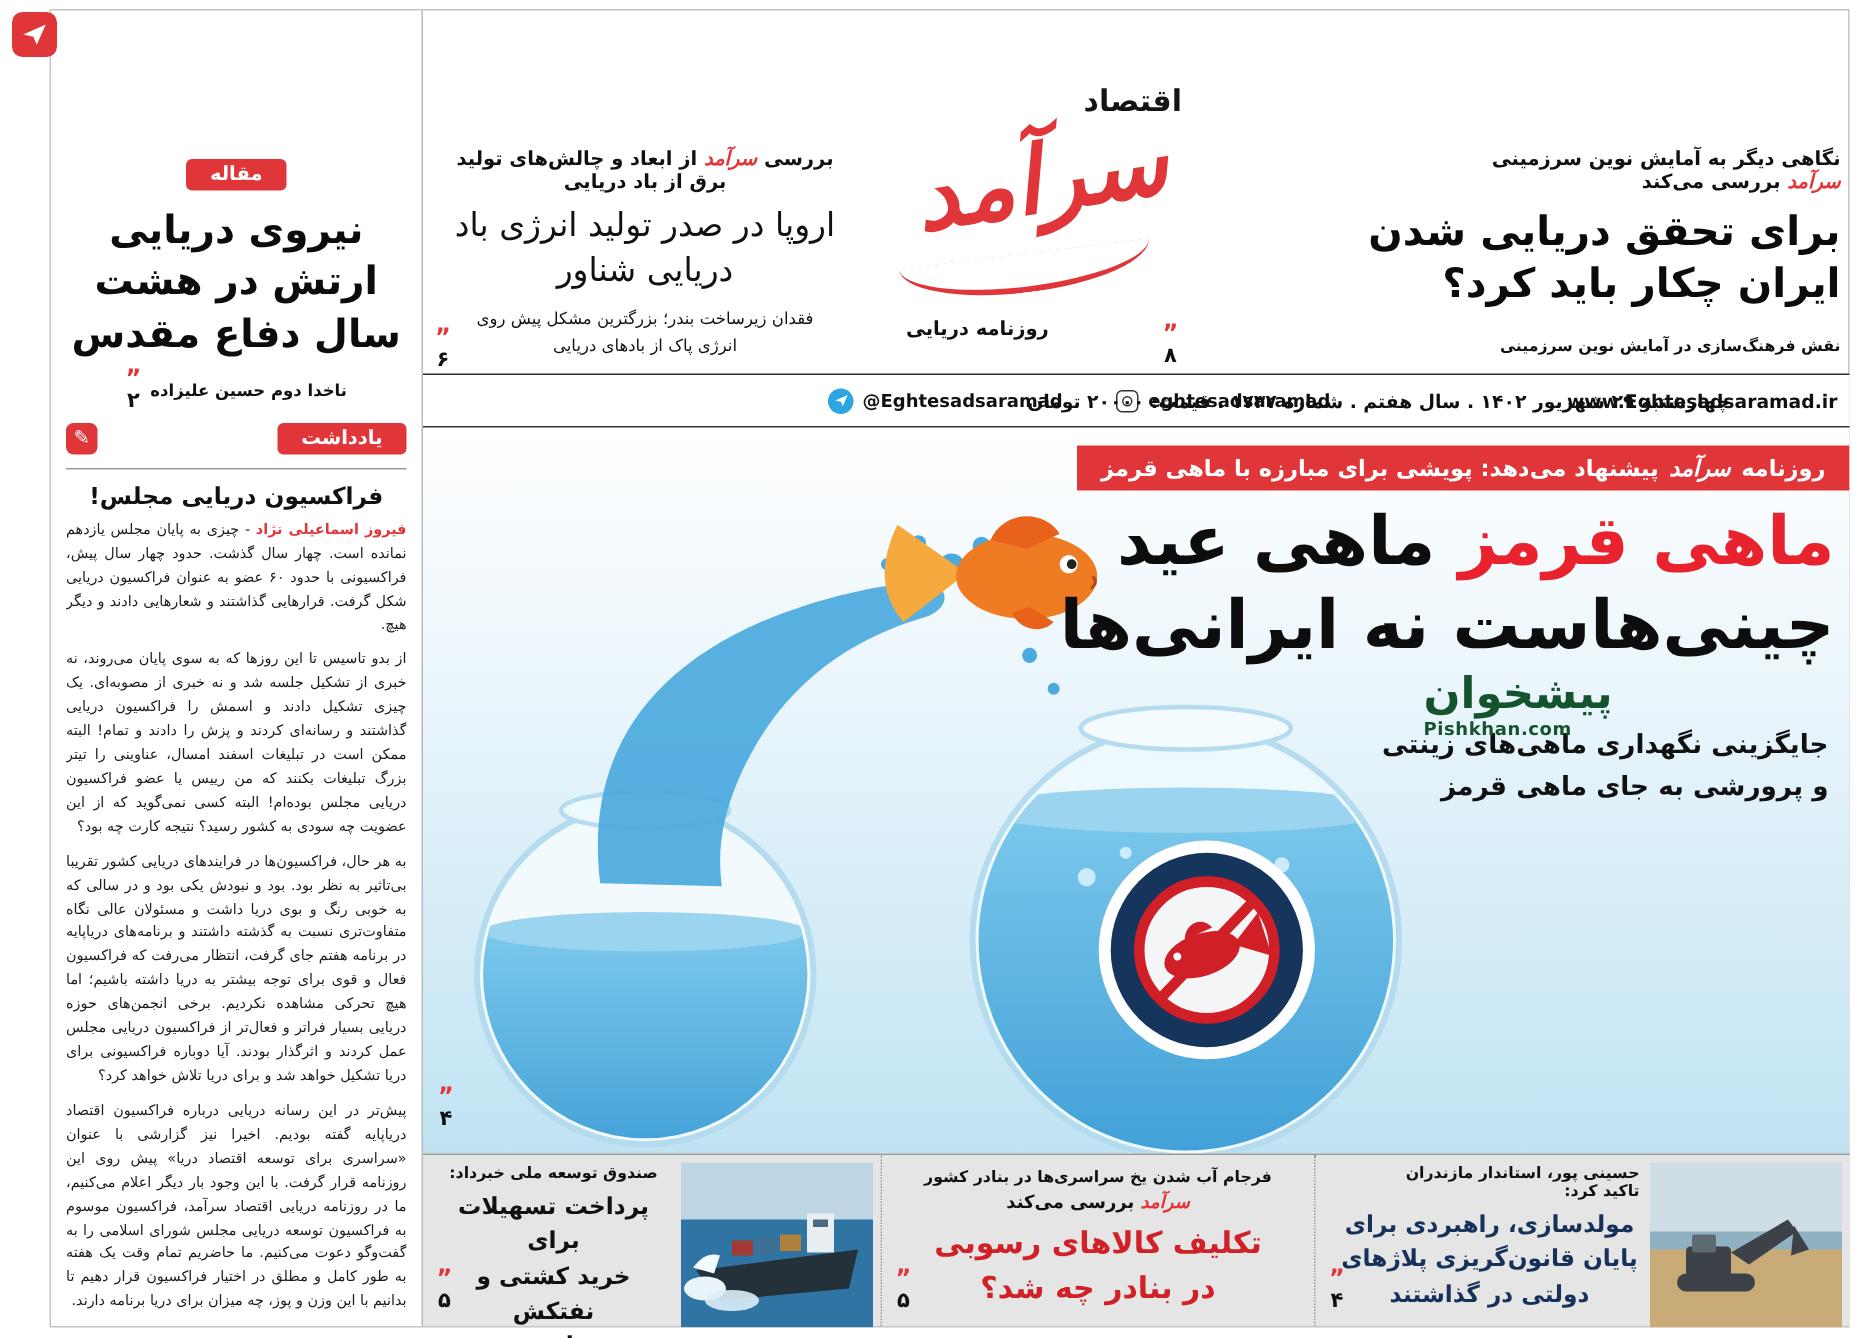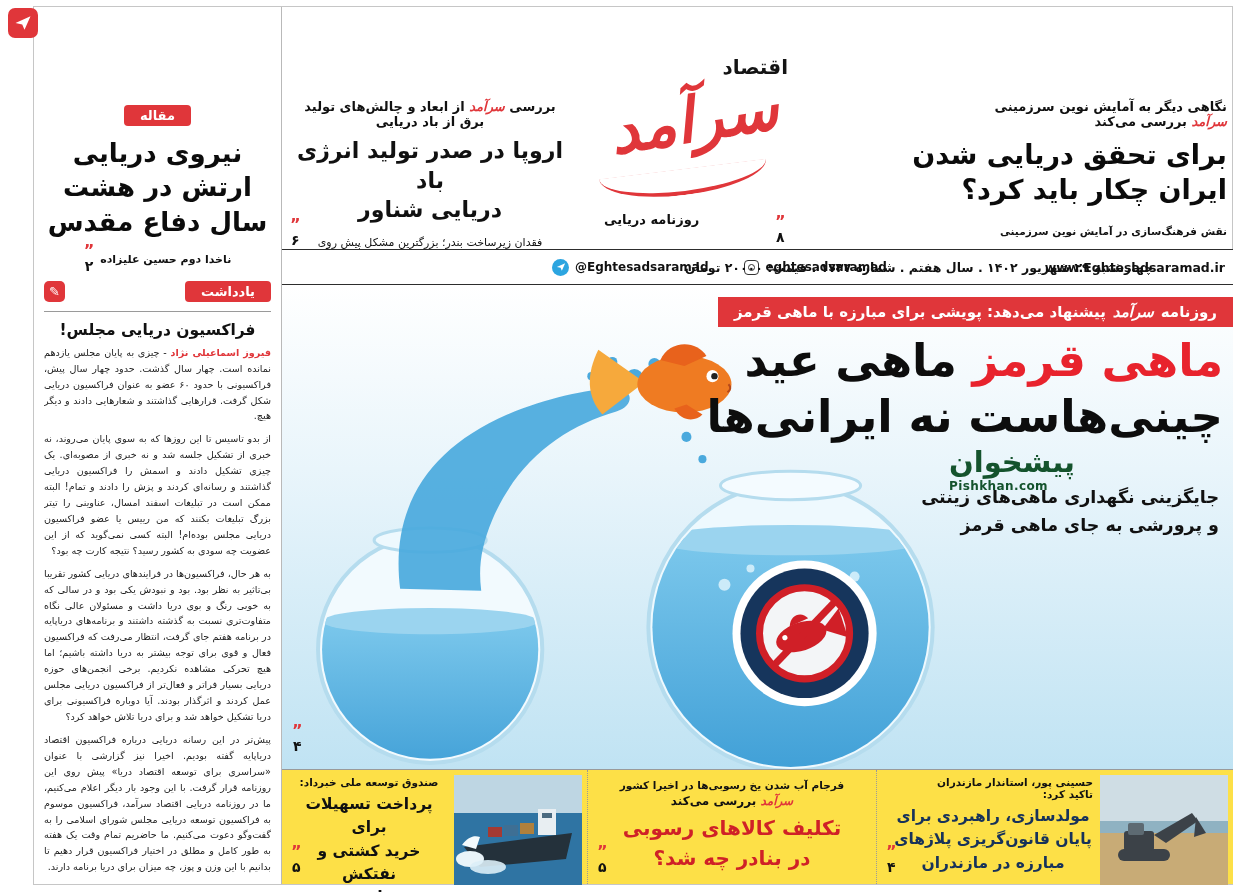--- a/index.html
+++ b/index.html
@@ -31,21 +31,21 @@
            height:545px;overflow:hidden;color:#1c1c1c}
   .sb-body p{margin-bottom:7px}
   .author{color:#e0363a;font-weight:700}
 
   
   .content{position:absolute;left:247px;top:0;width:952px;height:100%;border-left:1px solid #b9b9b9}
 
   
   .mh-left{position:absolute;left:8px;top:92px;width:280px;text-align:center;direction:rtl}
   .mh-kicker{font-size:13px;font-weight:700}
-  .mh-left-headline{font-size:22px;font-weight:700;line-height:1.35;margin-top:7px}
+  .mh-left-headline{font-size:22px;font-weight:400;line-height:1.35;margin-top:7px}
   .mh-left-sub{font-size:11px;font-weight:400;line-height:1.62;margin-top:9px}
   .brand-inline{color:#e0363a;font-style:italic;font-weight:800}
   .on-red{color:#fff}
 
   .mh-logo{position:absolute;left:302px;top:24px;width:220px;height:212px}
   .logo-word{position:absolute;left:0;right:0;top:52px;text-align:center;font-size:62px;font-weight:700;
              color:#e0363a;transform:rotate(-9deg);font-style:italic}
   .logo-prefix{position:absolute;right:16px;top:24px;font-size:20px;font-weight:700;color:#141414}
   .logo-swash{position:absolute;left:16px;bottom:48px;width:168px;height:26px;
               border-bottom:4px solid #e0363a;border-radius:0 0 50% 50%/0 0 100% 100%;transform:rotate(-7deg)}
@@ -85,21 +85,21 @@
                line-height:1.24;font-size:45px;color:#0d0d0d;white-space:nowrap}
   .hl-red{color:#e8232d}
   .ms-sub{position:absolute;right:14px;top:198px;direction:rtl;text-align:right;font-size:17.5px;
           font-weight:700;line-height:1.62}
   .ms-watermark{position:absolute;right:158px;top:160px;color:#14532d;z-index:3}
   .wm-fa{font-size:29px;font-weight:700;direction:rtl}
   .wm-en{font-size:12px;font-weight:700;letter-spacing:.4px}
   .ms-pn{position:absolute;left:10px;bottom:16px}
 
   
-  .bottom{position:absolute;left:0;right:0;top:762px;bottom:0;border-top:1px solid #9a9a9a;display:flex;background:#fde047}
+  .bottom{position:absolute;left:0;right:0;top:762px;bottom:0;border-top:1px solid #9a9a9a;display:flex;background:#e5e5e5}
   .bp{position:relative;height:100%}
   .bp-left{width:305px}
   .bp-mid{width:290px;border-left:1px dotted #9a9a9a;border-right:1px dotted #9a9a9a;text-align:center;padding-top:9px}
   .bp-right{flex:1}
   .bp-photo{position:absolute;right:5px;top:5px;width:128px;height:110px;overflow:hidden;background:#ddd}
   .bp-textcol{position:absolute;right:140px;top:6px;direction:rtl}
   .bp-left .bp-textcol{width:156px;text-align:center}
   .bp-right .bp-textcol{width:200px;text-align:right}
   .bp-kicker{font-size:10.5px;font-weight:700;direction:rtl}
   .bp-headline{font-size:15.5px;font-weight:700;line-height:1.5;margin-top:5px;direction:rtl;text-align:center}
@@ -346,21 +346,21 @@
             <div>توسط صندوق توسعه ملی</div>
           </div>
         </div>
         <span class="pn bp-pn">
           <span class="q">”</span>
           <span class="n">۵</span>
         </span>
       </div>
 
       <div class="bp bp-mid">
-        <div class="bp-kicker nowrap">فرجام آب شدن یخ رسوبی‌ها در اخیرا کشور</div>
+        <div class="bp-kicker nowrap">فرجام آب شدن یخ سراسری‌ها در بنادر کشور</div>
         <div class="bm-kicker2">
           <span class="brand-inline">سرآمد</span>
           <span>بررسی می‌کند</span>
         </div>
         <div class="bm-headline">
           <div>تکلیف کالاهای رسوبی</div>
           <div>در بنادر چه شد؟</div>
         </div>
         <span class="pn bp-pn">
           <span class="q">”</span>
@@ -382,21 +382,21 @@
               <path d="M96,42 L106,58 L94,62 Z"></path>
             </g>
           </svg>
         </div>
         <div class="bp-textcol">
           <div class="bp-kicker">حسینی پور، استاندار مازندران</div>
           <div class="bp-kicker">تاکید کرد:</div>
           <div class="bp-headline">
             <div>مولدسازی، راهبردی برای</div>
             <div>پایان قانون‌گریزی پلاژهای</div>
-            <div>مبارزه در مازندران</div>
+            <div>دولتی در گذاشتند</div>
           </div>
         </div>
         <span class="pn bp-pn">
           <span class="q">”</span>
           <span class="n">۴</span>
         </span>
       </div>
 
     </section>
   </div>

